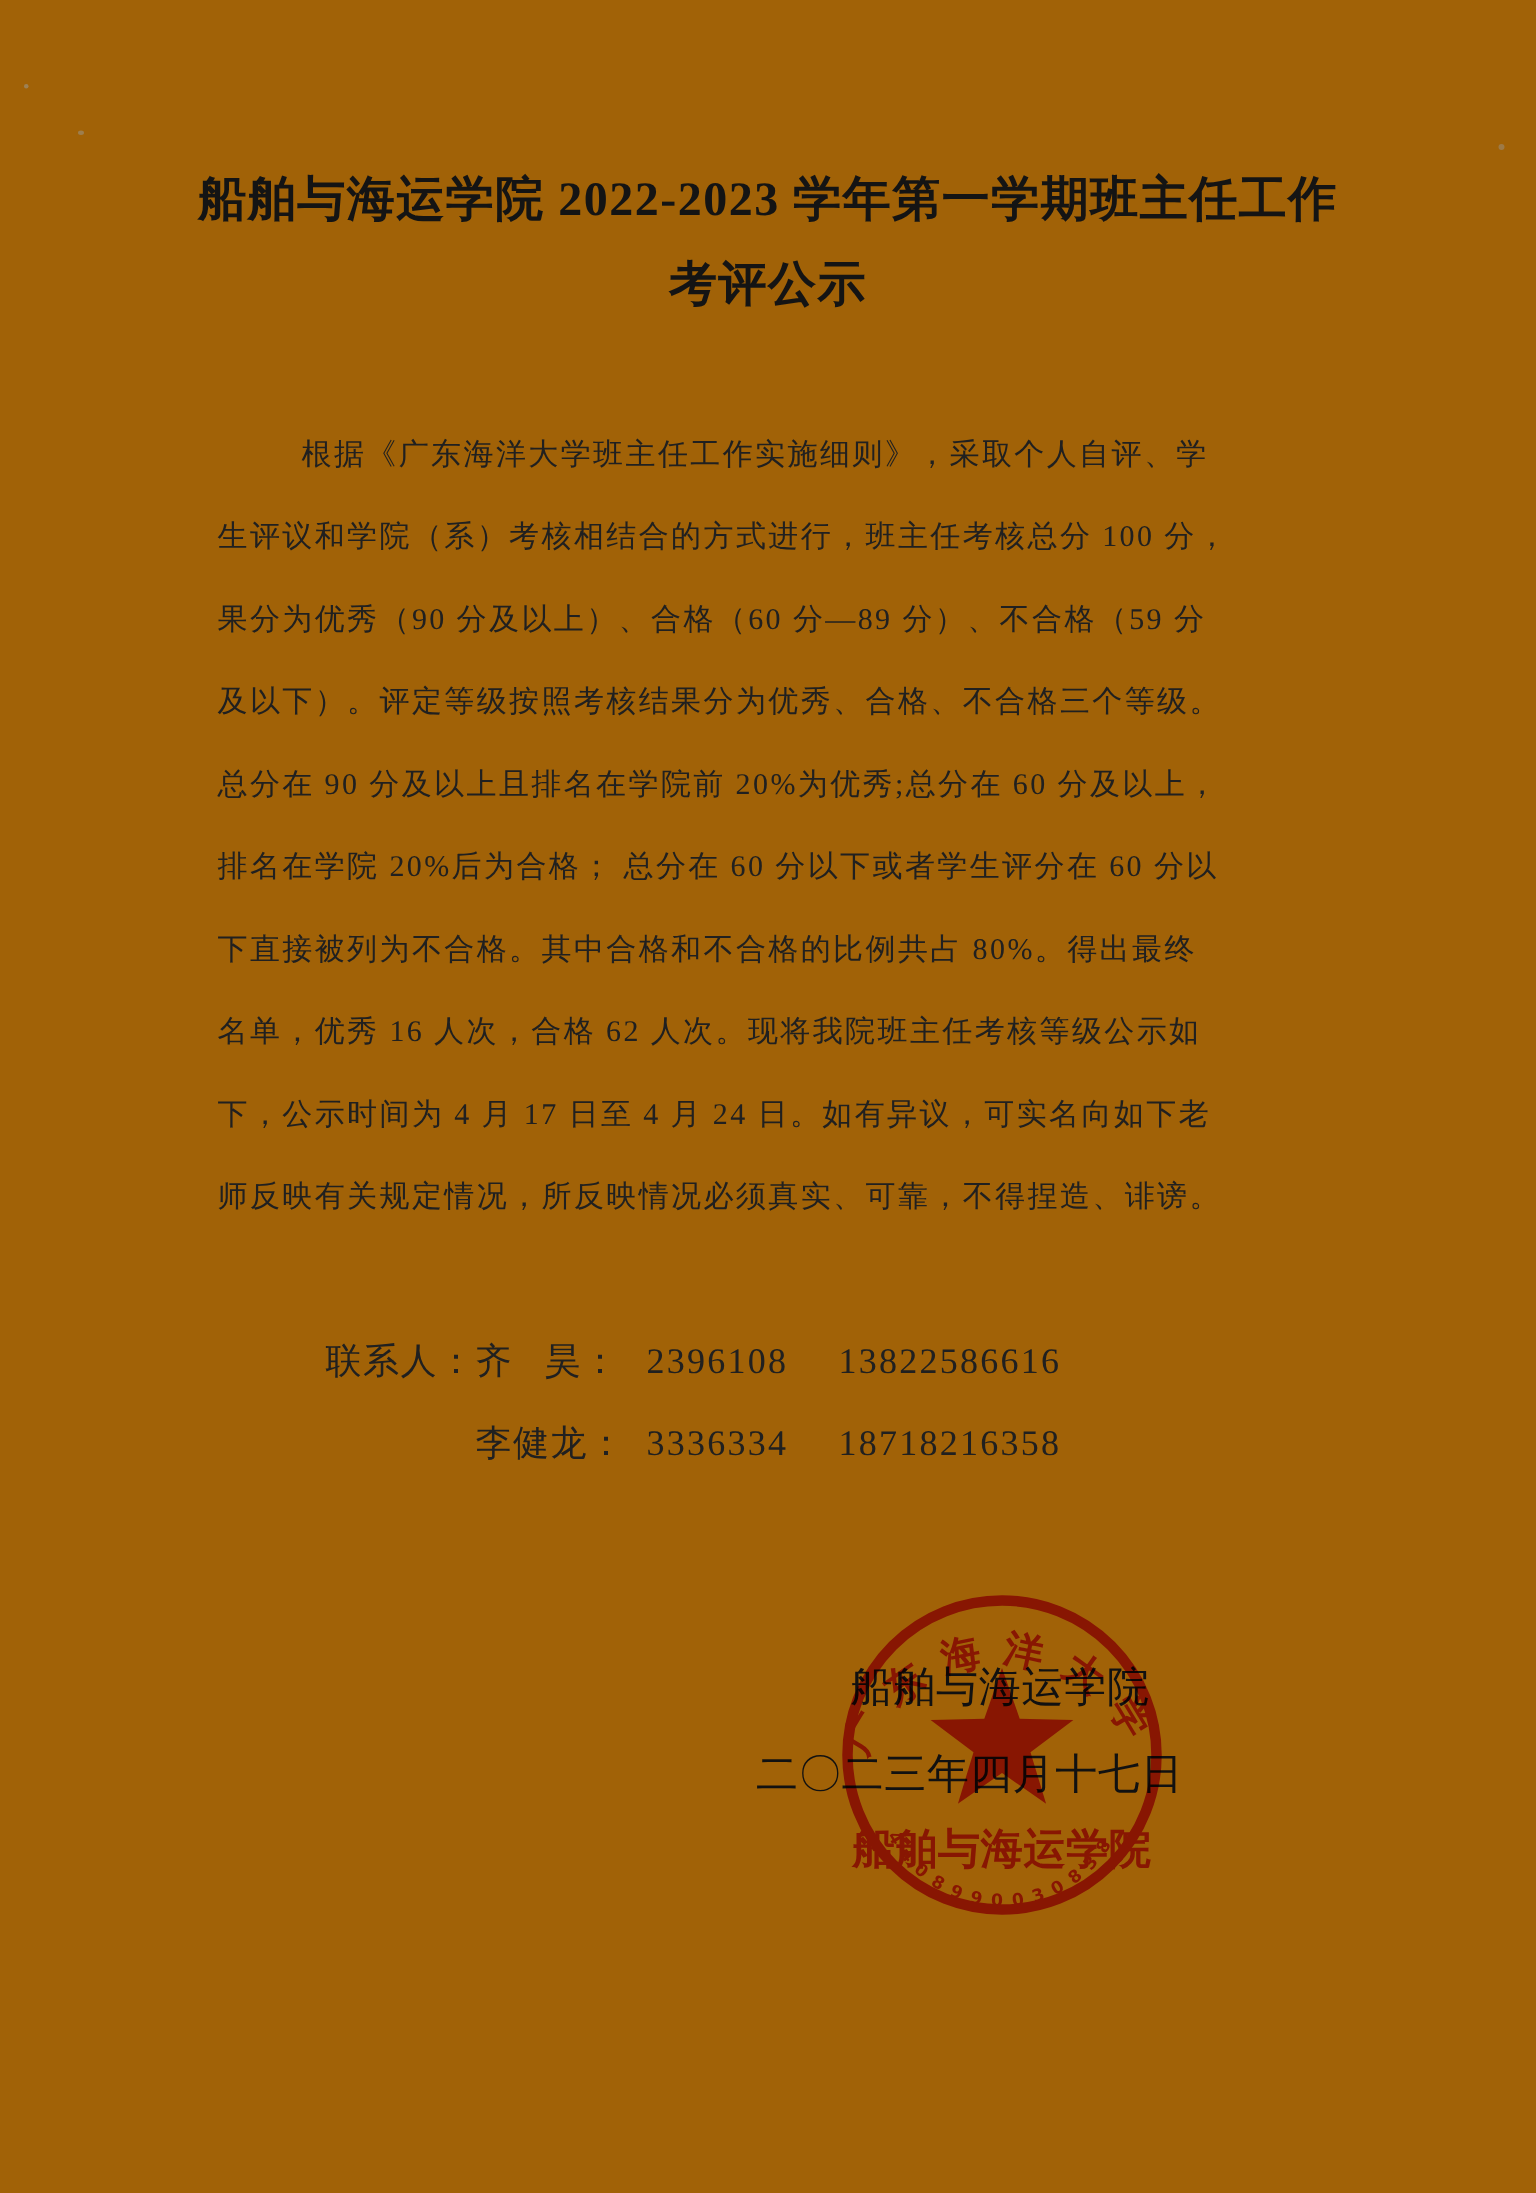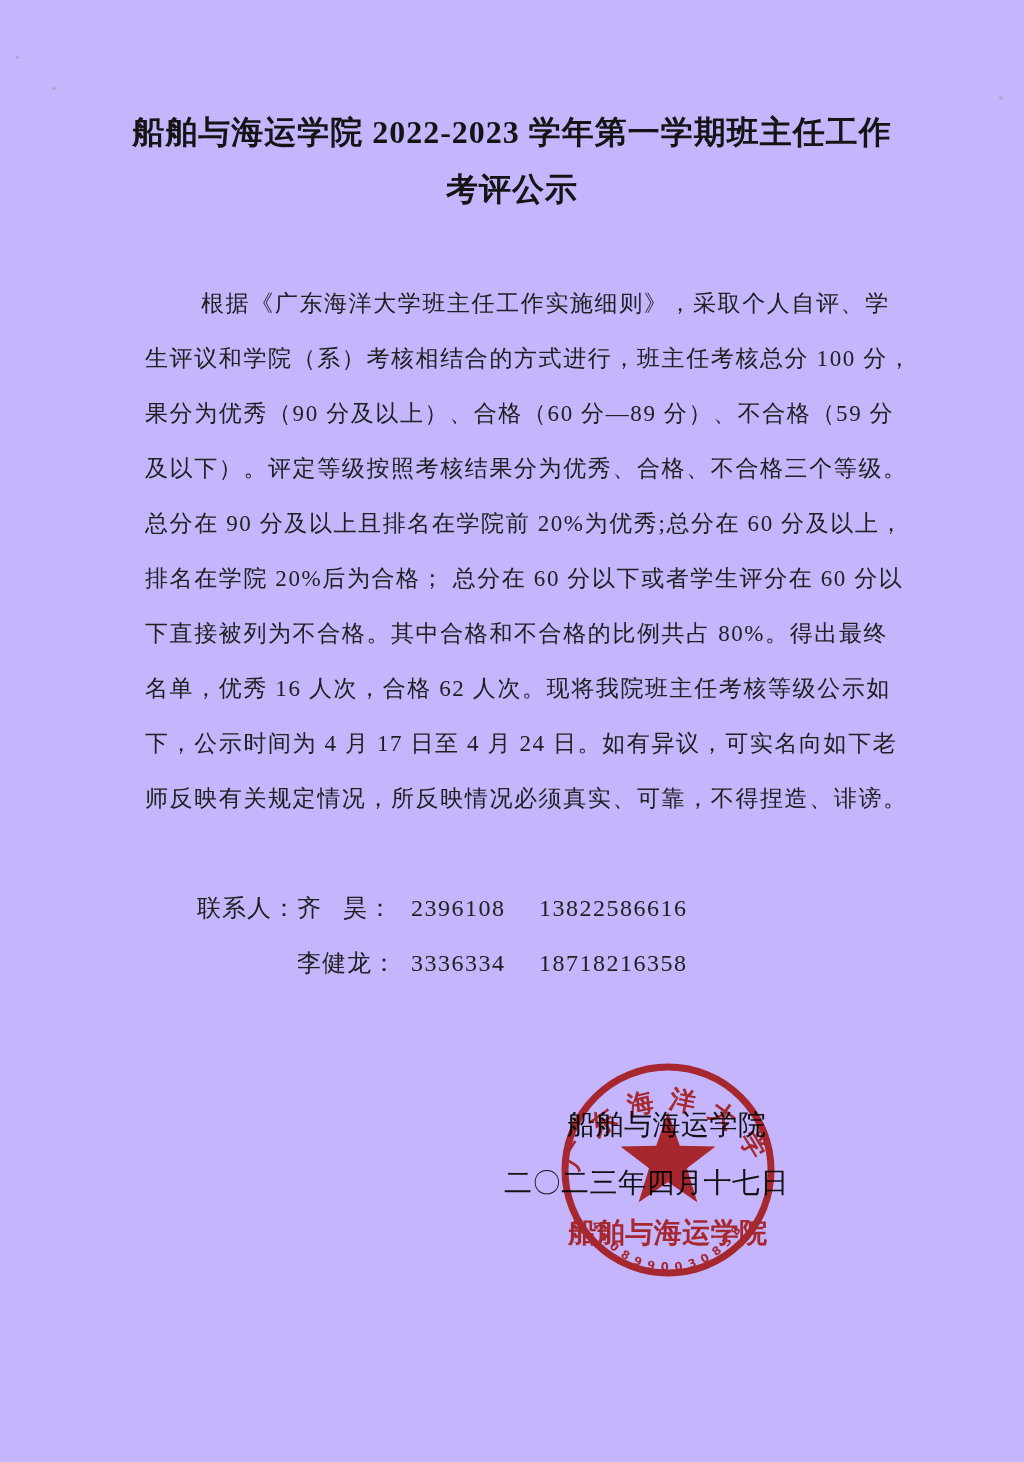--- a/index.html
+++ b/index.html
@@ -1,55 +1,55 @@
 <!DOCTYPE html>
 <html><head>
 <meta charset="utf-8">
 <style>
   html,body { margin:0; padding:0; background:#e8e8e8; }
   .page {
     position:relative;
     width:1024px; height:1462px;
     margin:0 auto;
-    background:#c4b5fd;
+    background:#a16207;
     font-family:"Liberation Serif","DejaVu Serif",serif;
     color:#1c1c1c;
     overflow:hidden;
   }
   .title {
     position:absolute; top:104px; left:0; right:0;
     text-align:center;
     font-size:32px; font-weight:bold;
     line-height:57px;
     letter-spacing:1px;
     white-space:nowrap;
     color:#141414;
   }
   .body-text {
     position:absolute; top:276px; left:145px; width:740px;
-    font-size:23px;
+    font-size:20px;
     letter-spacing:1.6px;
     color:#202020;
   }
   .bline {
     height:55px; line-height:55px;
     white-space:nowrap;
   }
   .bline.indent { text-indent:56px; }
   .contacts {
     position:absolute; top:881px; left:145px; width:740px;
     font-size:24px; color:#202020;
   }
   .contact-row {
     height:55px; line-height:55px;
     padding-left:52px;
     display:flex;
     white-space:pre;
   }
-  .c-label { width:100px; letter-spacing:1px; }
+  .c-label { width:100px; letter-spacing:1px;margin-left:20px; }
   .c-name  { width:100px; letter-spacing:1px; }
   .c-office{ margin-left:14px; width:96px; letter-spacing:1.5px; }
   .c-phone { margin-left:32px; letter-spacing:1.5px;text-align:center; }
   .sig-org {
     position:absolute; top:1106px; left:567px;
     font-size:28px; letter-spacing:0.5px;
     color:#111; white-space:nowrap;
   }
   .sig-date {
     position:absolute; top:1164px; left:504px;

